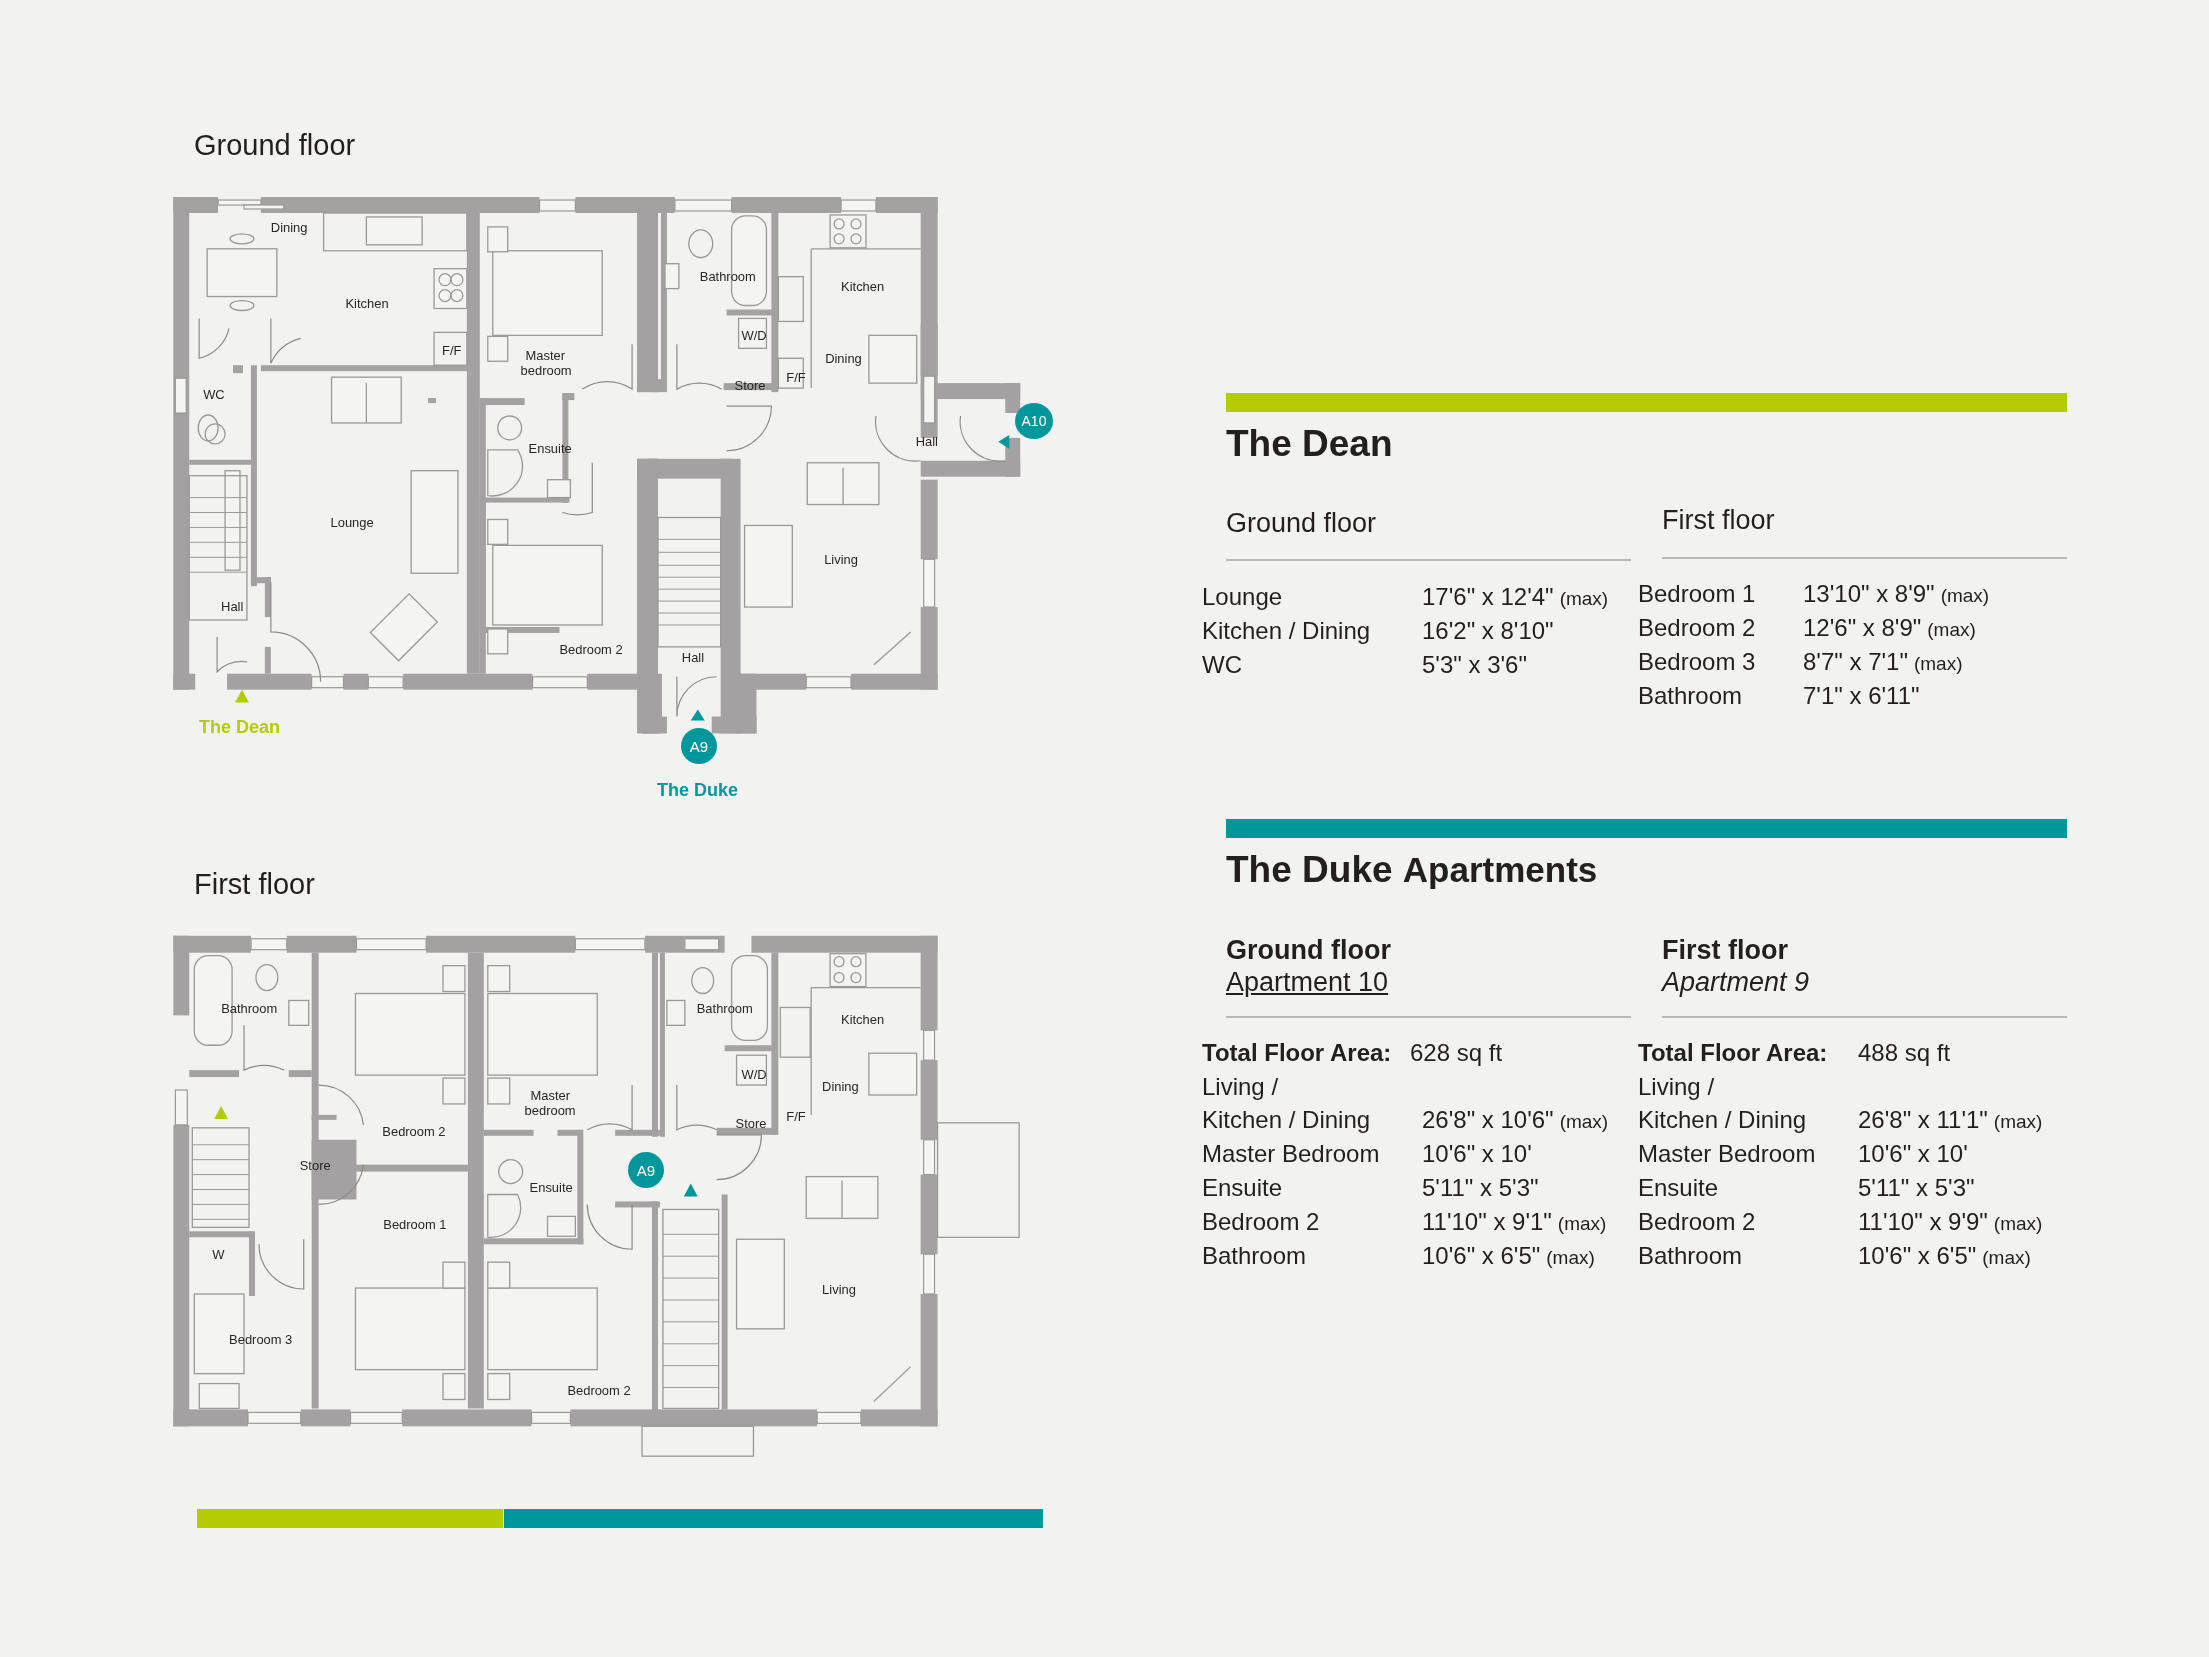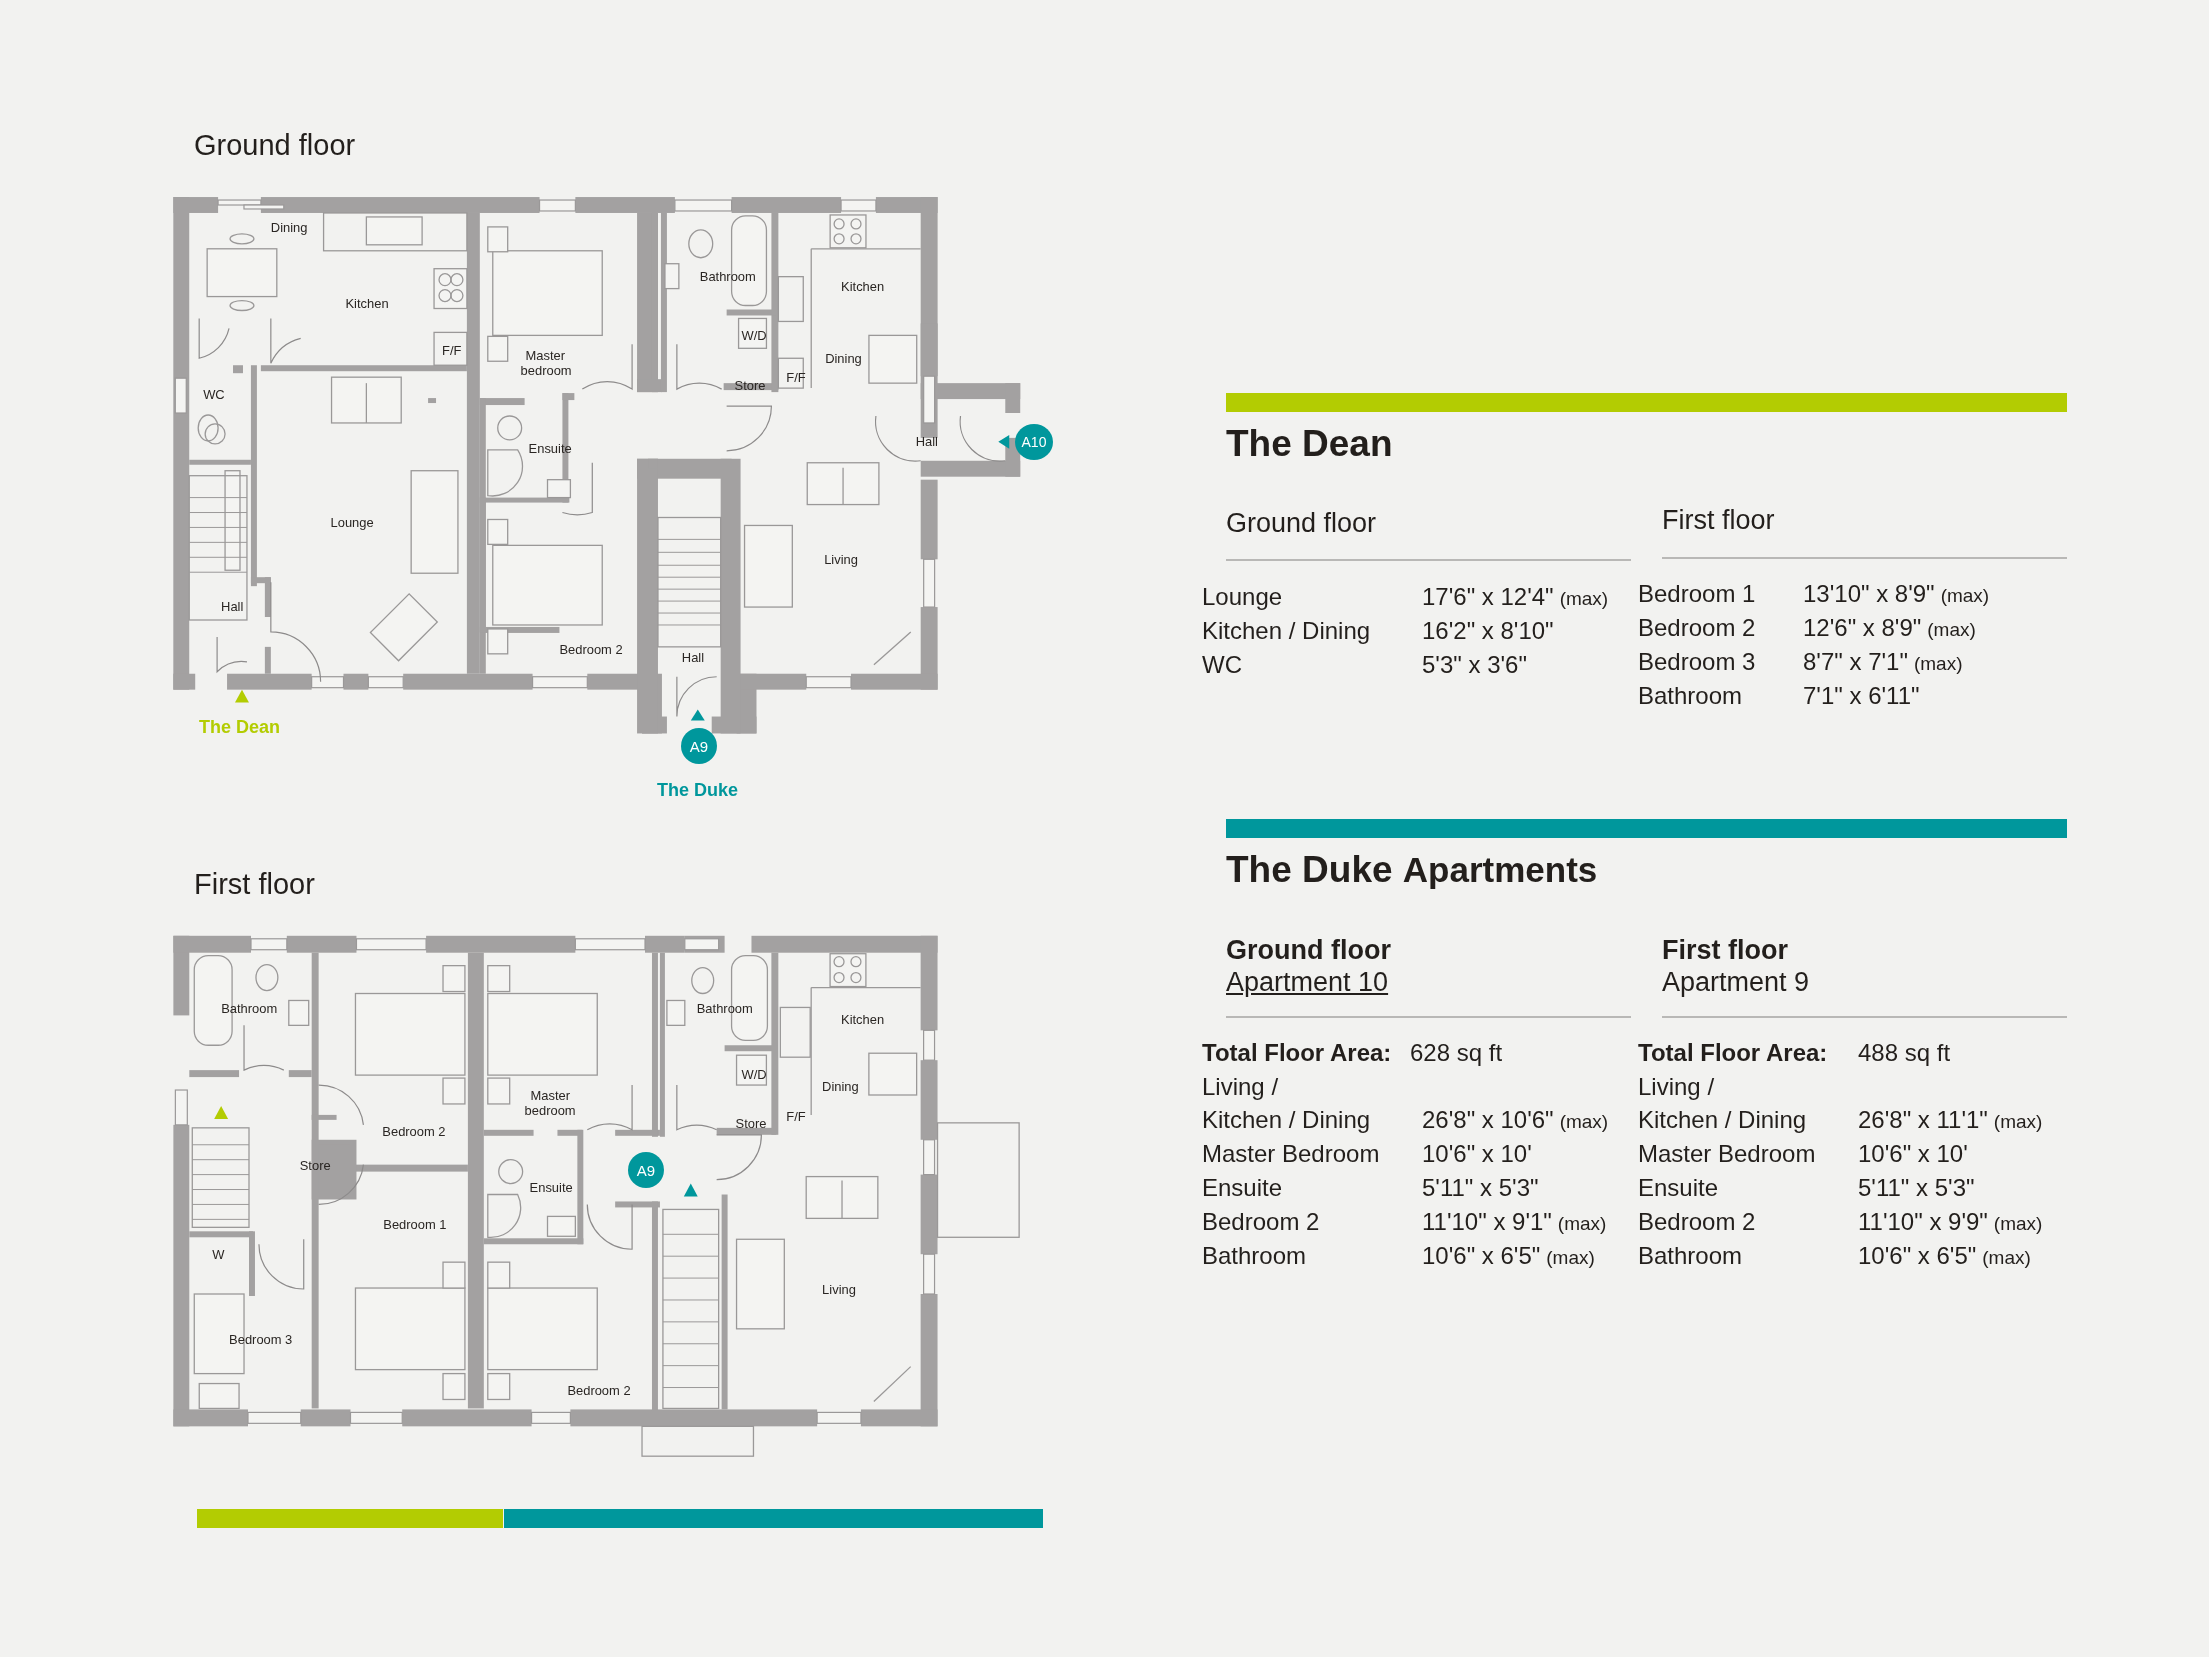--- a/index.html
+++ b/index.html
@@ -216,21 +216,21 @@
     <text class="room-label" x="828" y="567">Living</text>
     <text class="room-label" x="685" y="665">Hall</text>
   </g>
 
   <polygon points="243,693 236,706 250,706" fill="#b3cc02"></polygon>
   <polygon points="701,713 694,724 708,724" fill="#00979c"></polygon>
   <polygon points="1003,444 1014,437 1014,451" fill="#00979c"></polygon>
 </svg>
 
 <div class="badge" style="left:681px;top:728px;width:36px;height:36px;">A9</div>
-<div class="badge" style="left:1015px;top:424px;width:38px;height:36px;font-size:14px;">A10</div>
+<div class="badge" style="left:1015px;top:403px;width:38px;height:36px;font-size:14px;">A10</div>
 <div class="entry-label" style="left:199px;top:717px;color:#b3cc02;">The Dean</div>
 <div class="entry-label" style="left:657px;top:780px;color:#00979c;">The Duke</div>
 
 <div class="abs floor-heading" style="left:170px;top:868px;">First floor</div>
 
 <svg class="plan" style="left:0;top:896px;" width="1095" height="597" viewBox="0 900 1100 600">
   <g>
     <rect class="wall" x="174" y="940" width="16" height="80"></rect>
     <rect class="wall" x="174" y="1130" width="16" height="303"></rect>
     <rect class="wall" x="174" y="940" width="78" height="17"></rect>
@@ -459,21 +459,21 @@
     <span class="lbl">Bedroom 2</span>
     <span class="val" style="left:220px;"><span>11'10" x 9'1"</span><span class="max">(max)</span></span>
   </div>
   <div class="spec-row" style="left:1202px;top:1239px;">
     <span class="lbl">Bathroom</span>
     <span class="val" style="left:220px;"><span>10'6" x 6'5"</span><span class="max">(max)</span></span>
   </div>
 </div>
 
 <div class="abs col-head bold" style="left:1638px;top:934px;">First floor</div>
-<div class="abs col-head" style="left:1638px;top:966px;">Apartment 9</div>
+<div class="abs col-head" style="left:1638px;top:966px;font-style:italic;">Apartment 9</div>
 <div class="abs rule" style="left:1638px;top:1016px;width:405px;"></div>
 <div>
   <div class="spec-row bold" style="left:1638px;top:1036px;">
     <span class="lbl">Total Floor Area:</span>
     <span class="val" style="left:220px;">488 sq ft</span>
   </div>
   <div class="spec-row" style="left:1638px;top:1070px;">
     <span class="lbl">Living /</span>
   </div>
   <div class="spec-row" style="left:1638px;top:1103px;">

